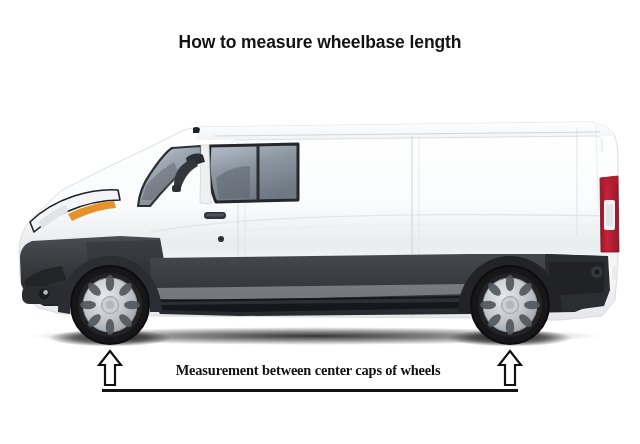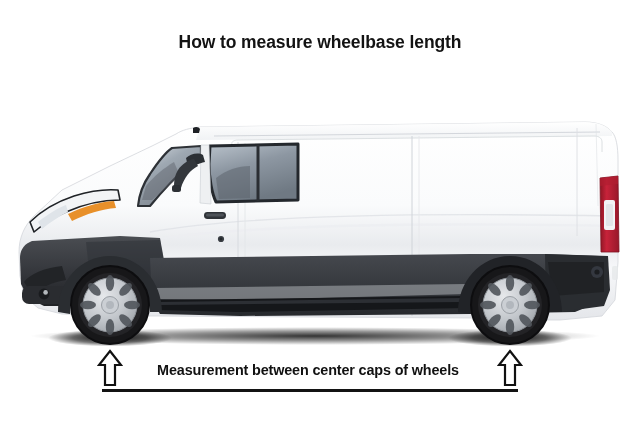--- a/index.html
+++ b/index.html
@@ -40,21 +40,21 @@
   #caption {
     position: absolute;
     left: 118px;
     top: 362px;
     width: 380px;
     text-align: center;
     font-size: 14.4px;
     font-weight: bold;
     color: #111111;
     letter-spacing: -0.15px;
-    font-family: Liberation Sans, sans-serif;
+    font-family: Liberation Serif, serif;
     white-space: nowrap;
   }
   #measure-line {
     position: absolute;
     left: 102px;
     top: 389px;
     width: 416px;
     height: 2.6px;
     background: #131313;
   }

